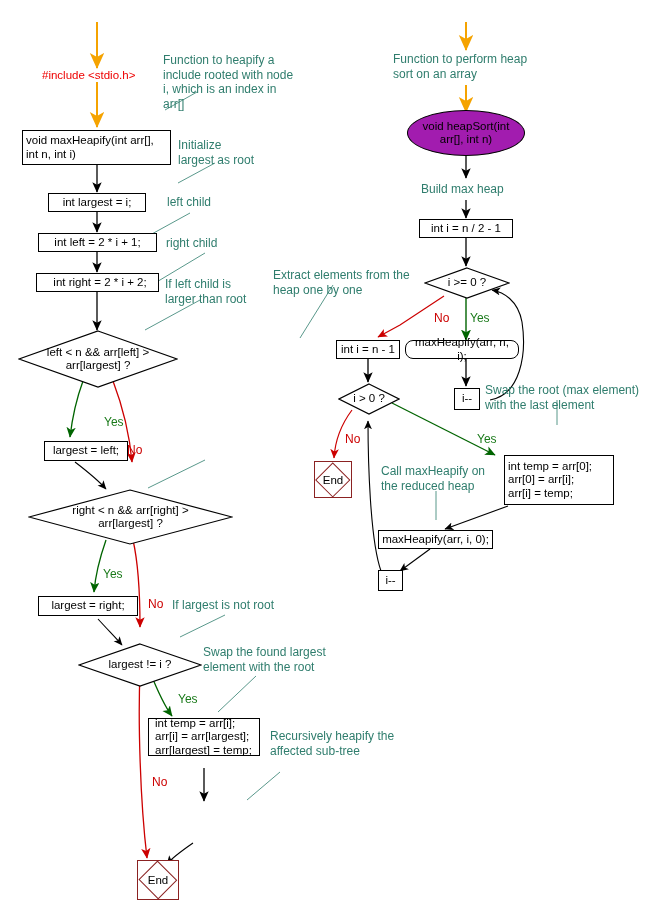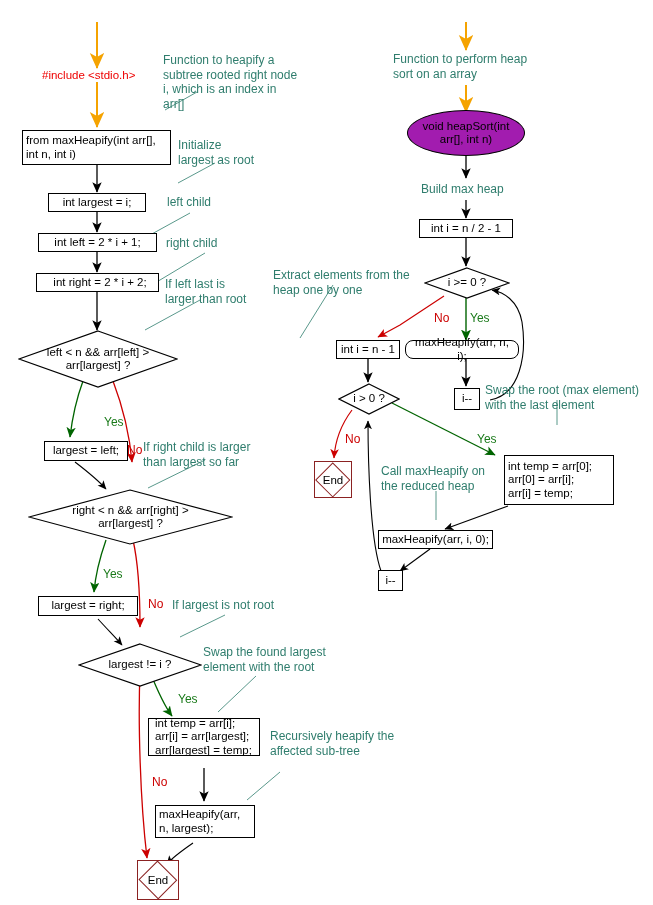--- a/index.html
+++ b/index.html
@@ -208,21 +208,21 @@
     <path d="M381,571 C370,540 368,460 368,421" fill="none" stroke="#000000" stroke-width="1.1" marker-end="url(#arrBlack)"></path>
 
     <line x1="300" y1="338" x2="333" y2="285" stroke="#2f7d6d" stroke-width="0.8"></line>
     <line x1="557" y1="400" x2="557" y2="425" stroke="#2f7d6d" stroke-width="0.8"></line>
     <line x1="436" y1="491" x2="436" y2="520" stroke="#2f7d6d" stroke-width="0.8"></line>
   </svg>
 
   <div class="text redtext" style="left:42px; top:68px;">#include &lt;stdio.h&gt;</div>
 
   <div class="node proc" style="left:22px; top:130px; width:149px; height:35px;">
-    <span>from maxHeapify(int arr[],
+    <span>void maxHeapify(int arr[],
 int n, int i)</span>
   </div>
 
   <div class="node proc center" style="left:48px; top:193px; width:98px; height:19px;">
     <span>int largest = i;</span>
   </div>
 
   <div class="node proc center" style="left:38px; top:233px; width:119px; height:19px;">
     <span>int left = 2 * i + 1;</span>
   </div>
@@ -270,42 +270,36 @@
 
   <div class="text yeslabel" style="left:178px; top:692px;">Yes</div>
   <div class="text nolabel" style="left:152px; top:775px;">No</div>
 
   <div class="node proc" style="left:148px; top:718px; width:112px; height:38px;padding-left:6px;">
     <span>int temp = arr[i];
 arr[i] = arr[largest];
 arr[largest] = temp;</span>
   </div>
 
-  <div class="node proc" style="left:155px; top:805px; width:100px; height:33px;">
-    <span>maxHeapify(arr,
-n, largest);</span>
-  </div>
 
   <div class="endnode" style="left:137px; top:860px; width:42px; height:40px;">
     <div class="diamond"></div>
     <div class="endlabel">End</div>
   </div>
 
   <div class="text comment" style="left:163px; top:53px; width:160px;">Function to heapify a
-subtree rooted right node
+include rooted with node
 i, which is an index in
 arr[]</div>
   <div class="text comment" style="left:178px; top:138px; width:130px;">Initialize
 largest as root</div>
   <div class="text comment" style="left:167px; top:195px;">left child</div>
   <div class="text comment" style="left:166px; top:236px;">right child</div>
-  <div class="text comment" style="left:165px; top:277px; width:130px;">If left last is
+  <div class="text comment" style="left:165px; top:277px; width:130px;">If left child is
 larger than root</div>
-  <div class="text comment" style="left:143px; top:440px; width:160px;">If right child is larger
-than largest so far</div>
   <div class="text comment" style="left:172px; top:598px;">If largest is not root</div>
   <div class="text comment" style="left:203px; top:645px; width:150px;">Swap the found largest
 element with the root</div>
   <div class="text comment" style="left:270px; top:729px; width:150px;">Recursively heapify the
 affected sub-tree</div>
 
   <div class="text comment" style="left:393px; top:52px; width:165px;">Function to perform heap
 sort on an array</div>
 
   <div class="node ellipse" style="left:407px; top:110px; width:118px; height:46px;">

